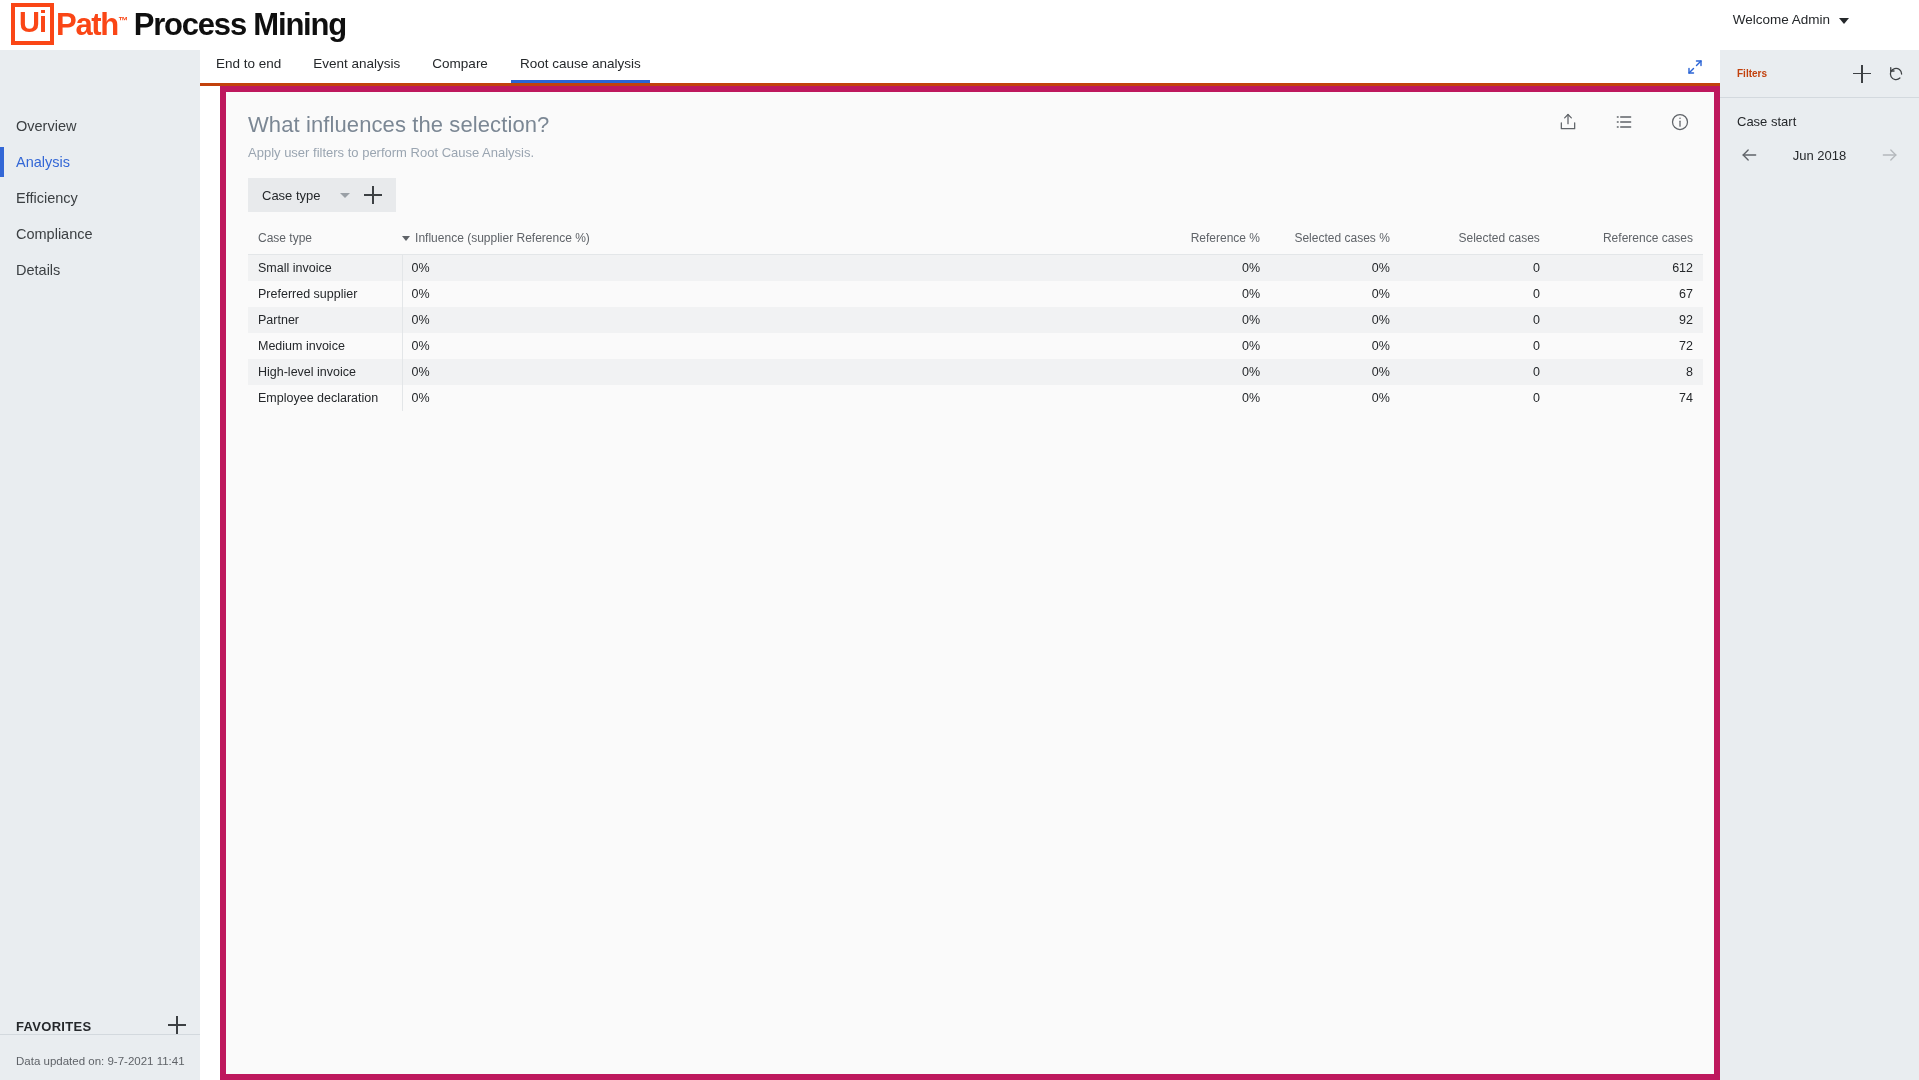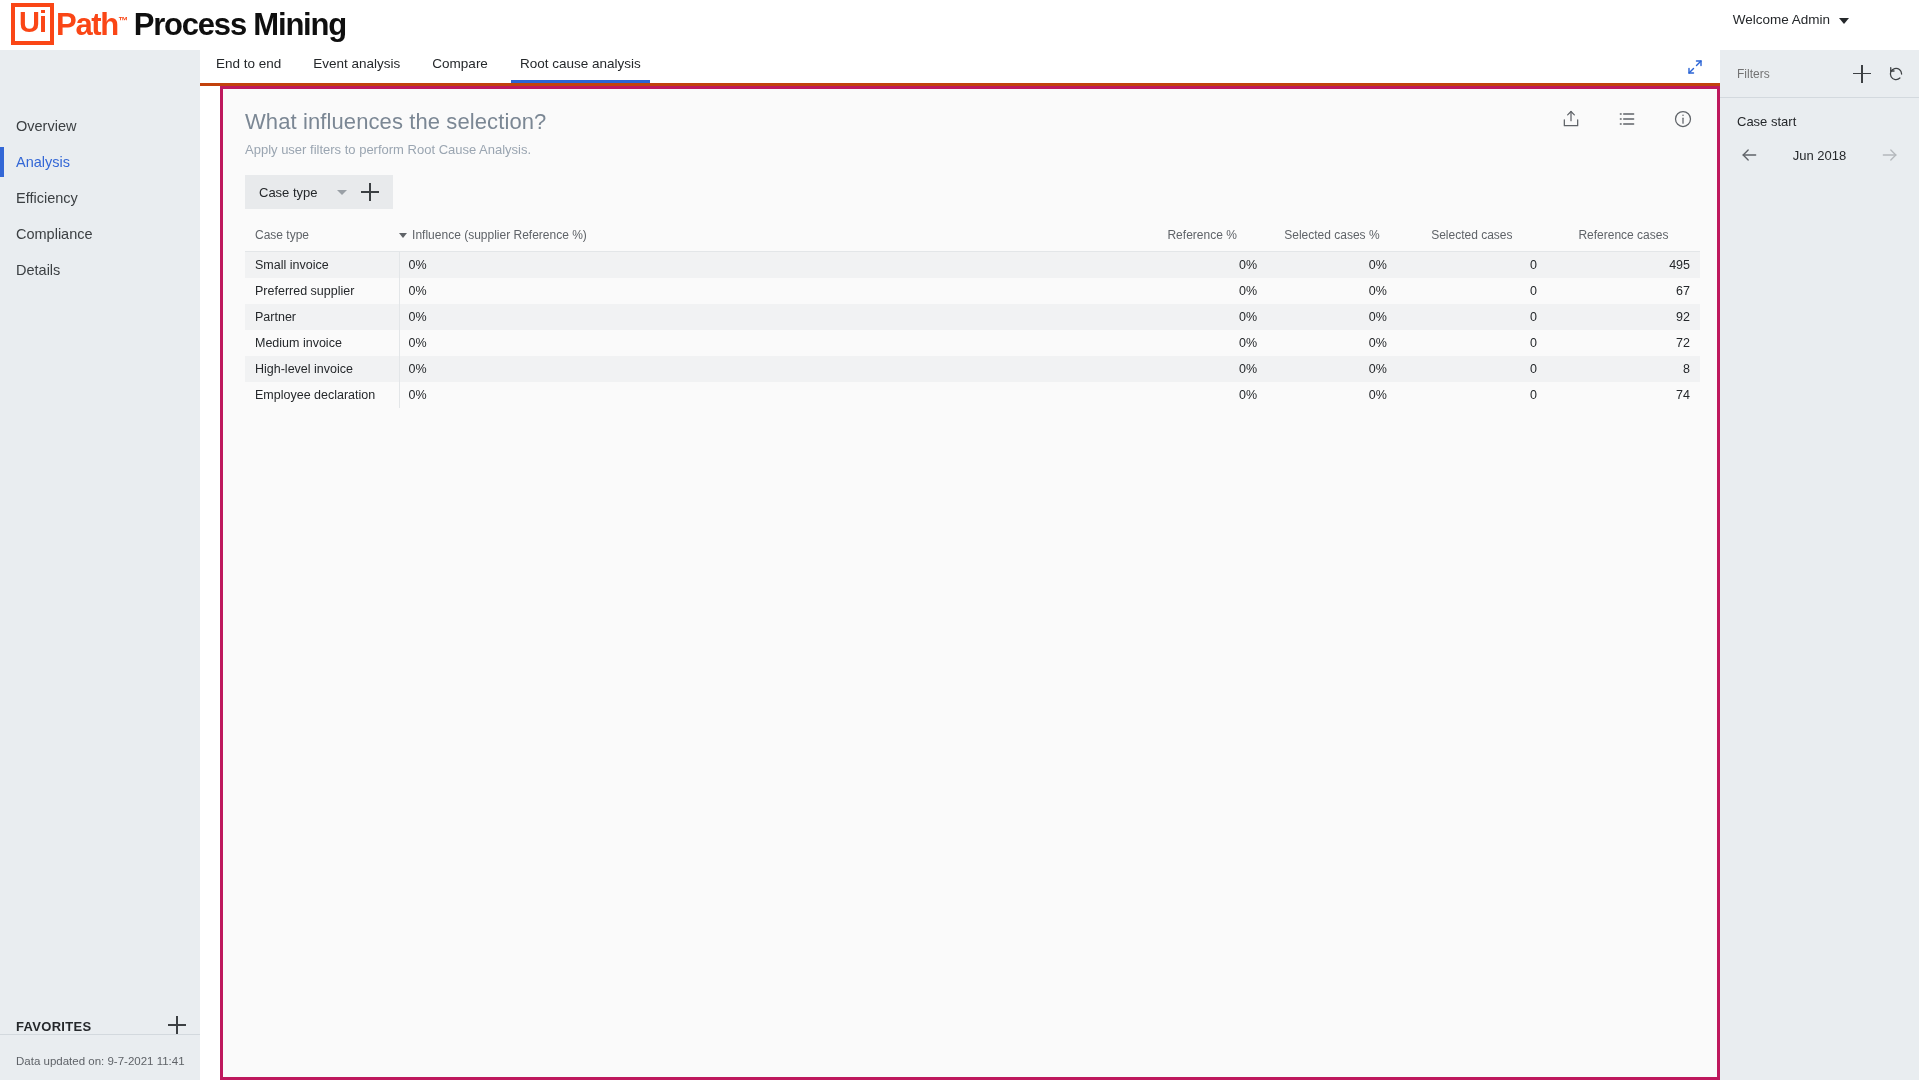--- a/index.html
+++ b/index.html
@@ -90,21 +90,21 @@
   
   #filters-panel {
     position: absolute; right: 0; top: 50px; width: 199px; height: 1030px;
     background: #e9edf0; z-index: 5;
   }
   #filters-head {
     height: 48px; display: flex; align-items: center;
     padding: 0 14px 0 17px; gap: 0;
     border-bottom: 1px solid #d3d9de;
   }
-  #filters-title { font-size: 12px; color: #737373; flex: 1; }
+  #filters-title { font-size: 10px; color: #c2410c; flex: 1; font-weight: bold; }
   #filters-head .plus-glyph { margin-right: 16px; }
   .reset-icon {
     width: 18px; height: 18px; cursor: pointer; color: #3c4043;
   }
   #filter-group { padding: 16px 17px 0 17px; }
   #filter-group-label { font-size: 13px; color: #25282b; margin-bottom: 16px; }
   #period-row {
     display: flex; align-items: center; justify-content: space-between;
     padding: 0 2px;
   }
@@ -134,21 +134,21 @@
   }
   #expand-btn {
     position: absolute; right: 14px; top: 8px;
     width: 20px; height: 20px; cursor: pointer;
   }
 
   
   #card {
     position: absolute; left: 20px; top: 36px;
     width: 1500px; height: 994px;
-    background: #fafafa; border: 3px solid #be185d;
+    background: #fafafa; border: 6px solid #be185d;
   }
   #card-header {
     position: relative; padding: 20px 28px 0 22px;
   }
   #card-title {
     font-size: 22px; color: #7b8794; font-weight: normal;
     letter-spacing: 0.1px;
   }
   #card-subtitle {
     margin-top: 7px; font-size: 13px; color: #9aa5b1;
@@ -183,21 +183,21 @@
     content: ""; position: absolute; background: #3c4043;
   }
   #selector-add:before { left: 0; top: 8px; width: 18px; height: 1.6px; }
   #selector-add:after { top: 0; left: 8px; height: 18px; width: 1.6px; }
 
   
   #table-wrap { margin: 16px 22px 0 22px; }
   table { border-collapse: collapse; width: 1455px; table-layout: fixed; }
   thead th {
     font-size: 12px; font-weight: normal; color: #5f6368;
-    padding: 3px 10px 9px 10px; text-align: center;
+    padding: 3px 10px 9px 10px; text-align: right;
     border-bottom: 1px solid #e3e6e8; white-space: nowrap;
   }
   thead th.left { text-align: left; }
   tbody td {
     font-size: 12.5px; color: #25282b; padding: 6px 10px;
     height: 23px; white-space: nowrap; text-align: right;
   }
   tbody td.left { text-align: left; }
   tbody tr.odd td { background: #f1f2f3; }
   tbody tr.even td { background: #fafafa; }
@@ -385,21 +385,21 @@
             </th>
           </tr>
         </thead>
         <tbody id="table-body">
             <tr class="odd">
               <td class="left col-case">Small invoice</td>
               <td class="infl col-infl">0%</td>
               <td class="col-ref">0%</td>
               <td class="col-selp">0%</td>
               <td class="col-selc">0</td>
-              <td class="col-refc">495</td>
+              <td class="col-refc">612</td>
             </tr>
             <tr class="even">
               <td class="left col-case">Preferred supplier</td>
               <td class="infl col-infl">0%</td>
               <td class="col-ref">0%</td>
               <td class="col-selp">0%</td>
               <td class="col-selc">0</td>
               <td class="col-refc">67</td>
             </tr>
             <tr class="odd">

